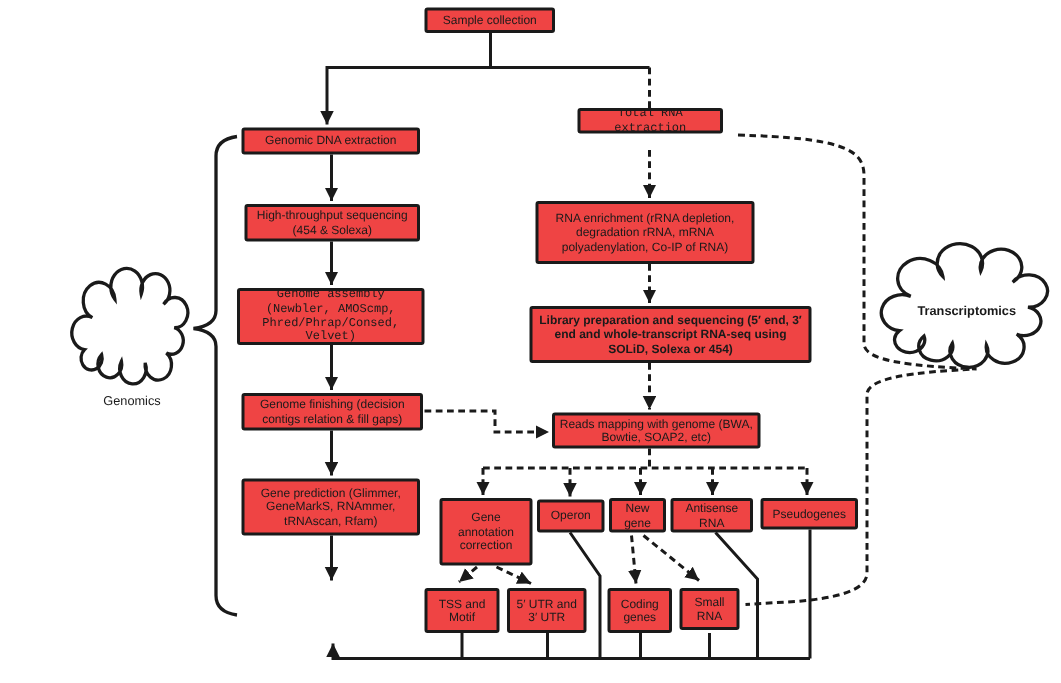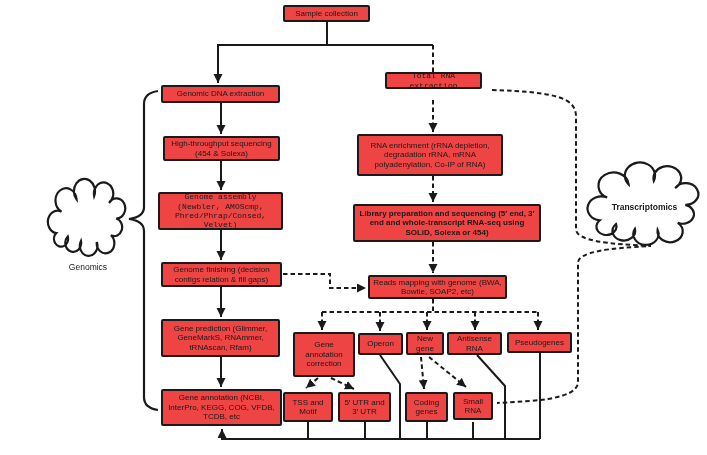--- a/index.html
+++ b/index.html
@@ -100,21 +100,20 @@
       <path transform="translate(582,170) scale(1.26,1.2)" vector-effect="non-scaling-stroke" d="M14,42 a11,10 0 1 1 6,-19 a12,11 0 1 1 17,-11 a12,11 0 1 1 20,-3 a11,10 0 1 1 17,6 a10,9 0 1 1 8,14 a9,8 0 1 1 -6,15 a10,9 0 1 1 -16,6 a10,9 0 1 1 -18,-1 a9,8 0 1 1 -15,-4 a8,7 0 1 1 -13,-3 z"></path>
     </g>
   </svg>
 
   <div class="node" id="n-sample">Sample collection</div>
   <div class="node" id="n-gdna">Genomic DNA extraction</div>
   <div class="node" id="n-hts">High-throughput sequencing (454 &amp; Solexa)</div>
   <div class="node" id="n-gasm">Genome assembly (Newbler, AMOScmp, Phred/Phrap/Consed, Velvet)</div>
   <div class="node" id="n-gfin">Genome finishing (decision contigs relation &amp; fill gaps)</div>
   <div class="node" id="n-gpred">Gene prediction (Glimmer, GeneMarkS, RNAmmer, tRNAscan, Rfam)</div>
-  <div class="node" id="n-gann">Gene annotation (NCBI, InterPro, KEGG, COG, VFDB, TCDB, etc</div>
   <div class="node" id="n-trna">Total RNA extraction</div>
   <div class="node" id="n-renr">RNA enrichment (rRNA depletion, degradation rRNA, mRNA polyadenylation, Co-IP of RNA)</div>
   <div class="node" id="n-lprep">Library preparation and sequencing (5′ end, 3′ end and whole-transcript RNA-seq using SOLiD, Solexa or 454)</div>
   <div class="node" id="n-rmap">Reads mapping with genome (BWA, Bowtie, SOAP2, etc)</div>
   <div class="node" id="n-gacorr">Gene annotation correction</div>
   <div class="node" id="n-operon">Operon</div>
   <div class="node" id="n-ngene">New gene</div>
   <div class="node" id="n-anti">Antisense RNA</div>
   <div class="node" id="n-pseudo">Pseudogenes</div>
   <div class="node" id="n-tss">TSS and Motif</div>

